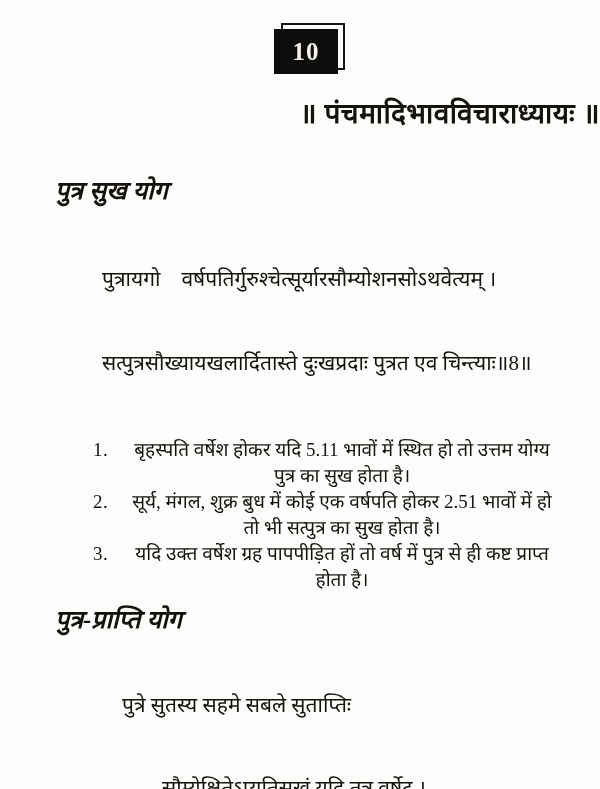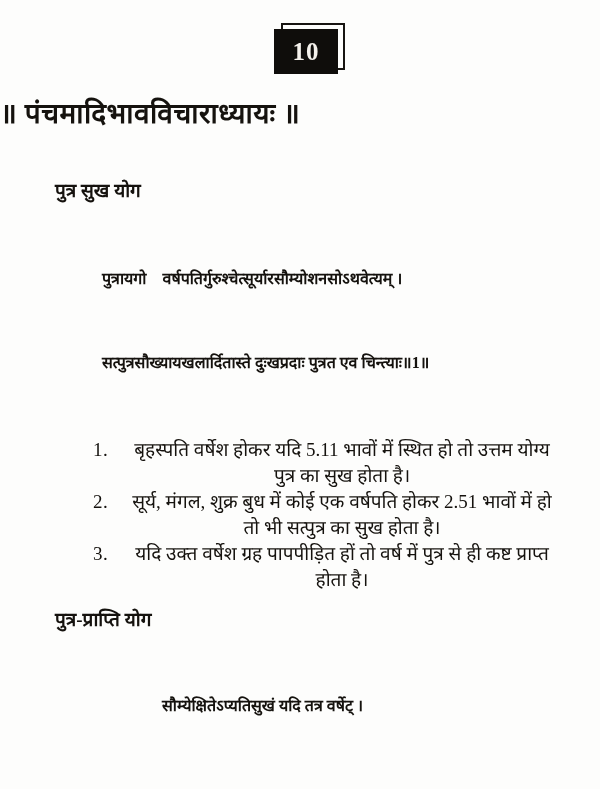--- a/index.html
+++ b/index.html
@@ -43,41 +43,42 @@
     color: #f4f1ec;
     display: flex;
     align-items: center;
     justify-content: center;
     font-size: 25px;
     font-weight: bold;
     letter-spacing: 1px;
   }
   .chapter-title {
     margin-top: 23px;
-    text-align: left;
+    text-align: right;
     font-size: 28px;
     font-weight: bold;
     letter-spacing: 0.5px;
     line-height: 34px;
   }
   .section-heading {
     margin: 0 0 0 55px;
-    font-size: 19px;
+    font-size: 25px;
     font-weight: bold;
     line-height: 26px;
+    font-style: italic;
   }
   .section-heading.first {
     margin-top: 47px;
   }
   .section-heading.second {
     margin-top: 14px;
   }
   .verse {
-    font-weight: bold;
-    font-size: 16px;
+    font-weight: normal;
+    font-size: 21px;
     line-height: 28px;
     white-space: pre-wrap;
   }
   .verse-1 {
     margin: 5px 0 4px 102px;
   }
   .verse-2 {
     margin: 4px 0 3px 122px;
     line-height: 27.5px;
   }
@@ -110,39 +111,40 @@
     <div class="pagenum-shadow"></div>
     <div class="pagenum-box">10</div>
   </div>
 
   <div class="chapter-title">॥ पंचमादिभावविचाराध्यायः ॥</div>
 
   <div class="section-heading first">पुत्र सुख योग</div>
 
   <div class="verse verse-1">
     <div class="verse-line">पुत्रायगो    वर्षपतिर्गुरुश्चेत्सूर्यारसौम्योशनसोऽथवेत्यम् ।</div>
-    <div class="verse-line">सत्पुत्रसौख्यायखलार्दितास्ते दुःखप्रदाः पुत्रत एव चिन्त्याः॥1॥</div>
+    <div class="verse-line">सत्पुत्रसौख्यायखलार्दितास्ते दुःखप्रदाः पुत्रत एव चिन्त्याः॥8॥</div>
   </div>
 
   <div class="num-list">
     <div class="num-item">
       <span class="item-num">1.</span>
       <span class="item-text">बृहस्पति वर्षेश होकर यदि 5.11 भावों में स्थित हो तो उत्तम योग्य पुत्र का सुख होता है।</span>
     </div>
     <div class="num-item">
       <span class="item-num">2.</span>
       <span class="item-text">सूर्य, मंगल, शुक्र बुध में कोई एक वर्षपति होकर 2.51 भावों में हो तो भी सत्पुत्र का सुख होता है।</span>
     </div>
     <div class="num-item">
       <span class="item-num">3.</span>
       <span class="item-text">यदि उक्त वर्षेश ग्रह पापपीड़ित हों तो वर्ष में पुत्र से ही कष्ट प्राप्त होता है।</span>
     </div>
   </div>
 
   <div class="section-heading second">पुत्र-प्राप्ति योग</div>
 
   <div class="verse verse-2">
+    <div class="verse-line">पुत्रे सुतस्य सहमे सबले सुताप्तिः</div>
     <div class="verse-line indented">सौम्येक्षितेऽप्यतिसुखं यदि तत्र वर्षेट् ।</div>
     
     
   </div>
 
 </div>
 
 </body></html>

